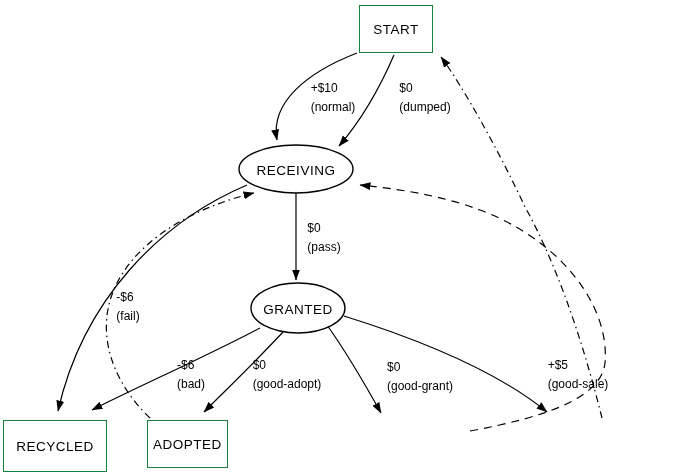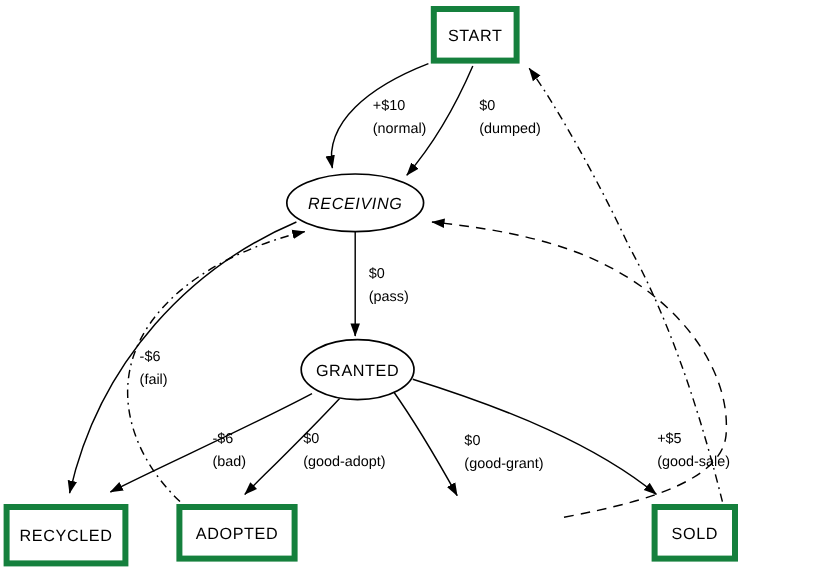--- a/index.html
+++ b/index.html
@@ -12,21 +12,21 @@
     overflow:hidden;
   }
   #stage svg{position:absolute;left:0;top:0;}
   .edge{fill:none;stroke:#000;stroke-width:1.2px;}
   .edge.dashed{stroke-dasharray:8 6;}
   .edge.dashdot{stroke-dasharray:7 4 1.5 4;}
   .node-shape{fill:#ffffff;stroke:#000;stroke-width:1.4px;}
   .node-box{
     position:absolute;
     box-sizing:border-box;
-    border:5px solid #15803d;
+    border:1px solid #15803d;
     background:#ffffff;
     display:flex;align-items:center;justify-content:center;
     font-size:13.5px;
     letter-spacing:0.5px;
   }
   .node-label-ellipse{
     position:absolute;
     transform:translate(-50%,-50%);
     font-size:13.5px;
     letter-spacing:0.5px;
@@ -68,28 +68,25 @@
     <ellipse class="node-shape" cx="296" cy="169" rx="57" ry="24"></ellipse>
     <ellipse class="node-shape" cx="298" cy="308" rx="47" ry="25"></ellipse>
   </svg>
 
   <div class="node-box" style="left:359px;top:5px;width:74px;height:48px;">
     <span>START</span>
   </div>
   <div class="node-box" style="left:3px;top:420px;width:104px;height:52px;">
     <span>RECYCLED</span>
   </div>
-  <div class="node-box" style="left:147px;top:420px;width:101px;height:48px;">
+  <div class="node-box" style="left:147px;top:420px;width:81px;height:48px;">
     <span>ADOPTED</span>
   </div>
-  <div class="node-box" style="left:543px;top:420px;width:72px;height:48px;">
-    <span>SOLD</span>
-  </div>
 
-  <div class="node-label-ellipse" style="left:296px;top:170px;font-style:italic;">RECEIVING</div>
+  <div class="node-label-ellipse" style="left:296px;top:170px;">RECEIVING</div>
   <div class="node-label-ellipse" style="left:298px;top:309px;">GRANTED</div>
 
   <div class="edge-label" style="left:333px;top:98px;">+$10
 (normal)</div>
   <div class="edge-label" style="left:425px;top:98px;">$0
 (dumped)</div>
   <div class="edge-label" style="left:324px;top:238px;">$0
 (pass)</div>
   <div class="edge-label" style="left:128px;top:307px;">-$6
 (fail)</div>

